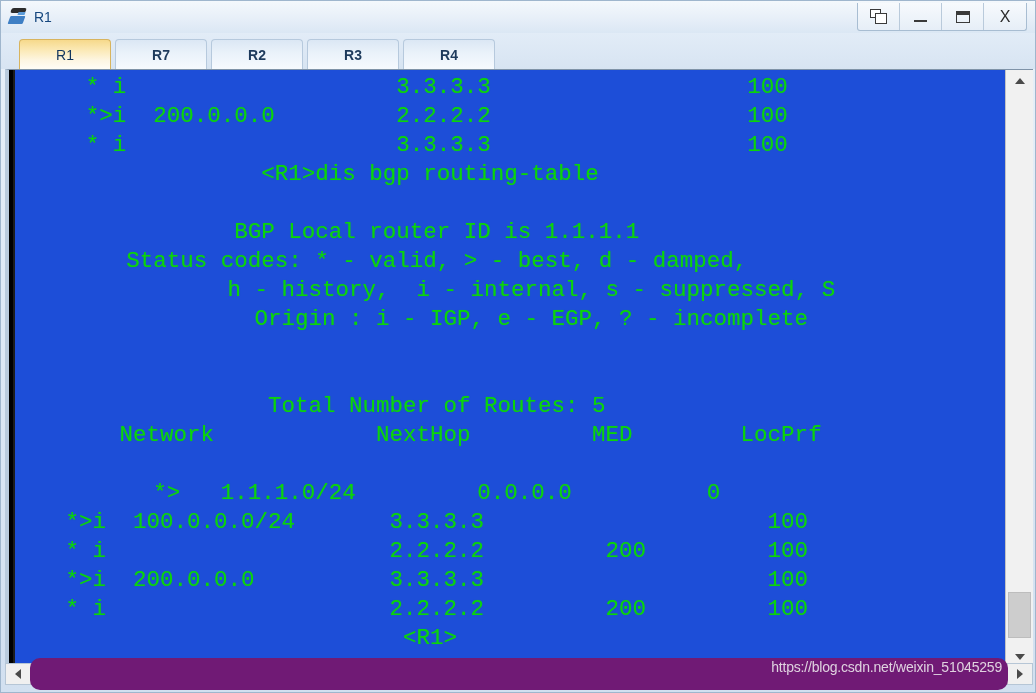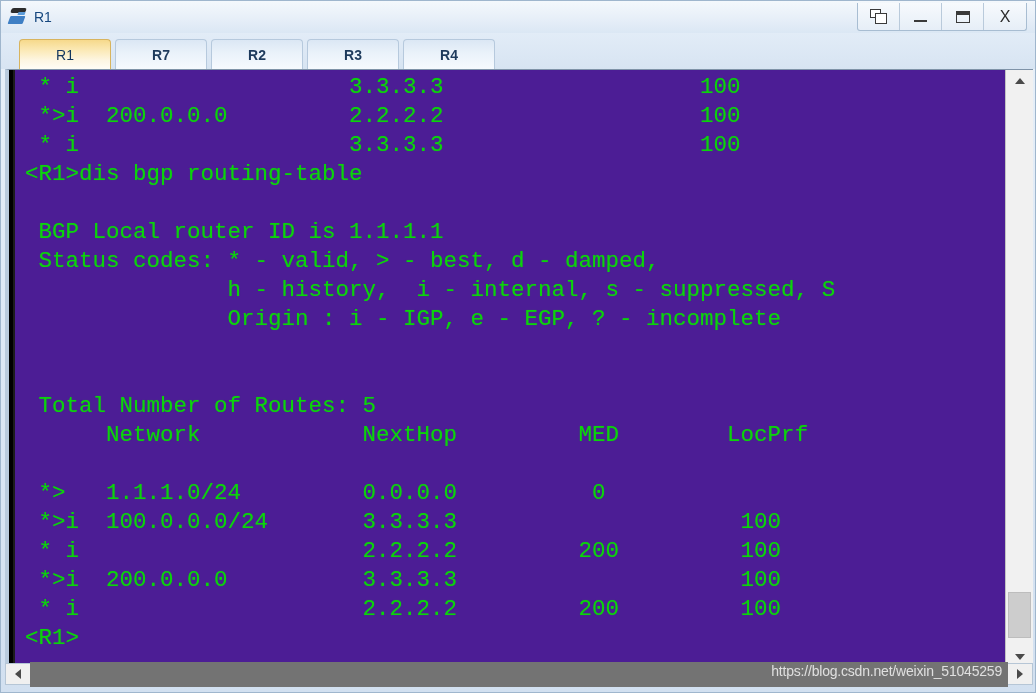--- a/index.html
+++ b/index.html
@@ -162,21 +162,22 @@
     bottom: 0;
     background: #000000;
     border-left: 2px solid #1c1c1c;
   }
   .term-screen {
     position: absolute;
     left: 0; top: 0;
     width: 996px;
     height: 598px;
     overflow: hidden;
-    background: #4c1d95;
+    background: #1d4ed8;
+    text-align: center;
   }
   .term-text {
     position: absolute;
     left: 10px;
     top: 3px;
     margin: 0;
     font-family: "Liberation Mono", "DejaVu Sans Mono", monospace;
     font-size: 22.5px;
     line-height: 29px;
     letter-spacing: 0px;
@@ -255,24 +256,25 @@
     width: 24px;
     height: 20px;
     display: flex;
     align-items: center;
     justify-content: center;
     background: #f0f0f0;
     flex: 0 0 auto;
   }
   .hs-track {
     flex: 1 1 auto;
-    height: 25px;
-    background: #737373;
+    height: 32px;
+    background: #701a75;
     position: relative;
     overflow: hidden;
+    border-radius: 10px;
   }
   .watermark {
     position: absolute;
     right: 6px;
     top: 1px;
     font-family: "Liberation Sans", sans-serif;
     font-size: 14px;
     color: #f2f2f2;
     opacity: 0.85;
     white-space: nowrap;

